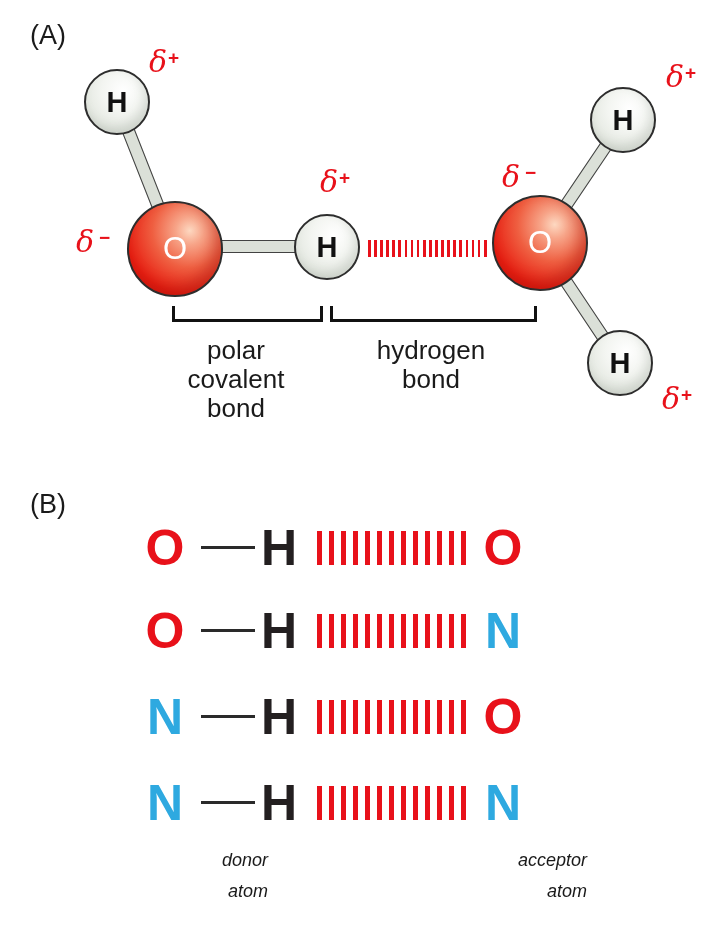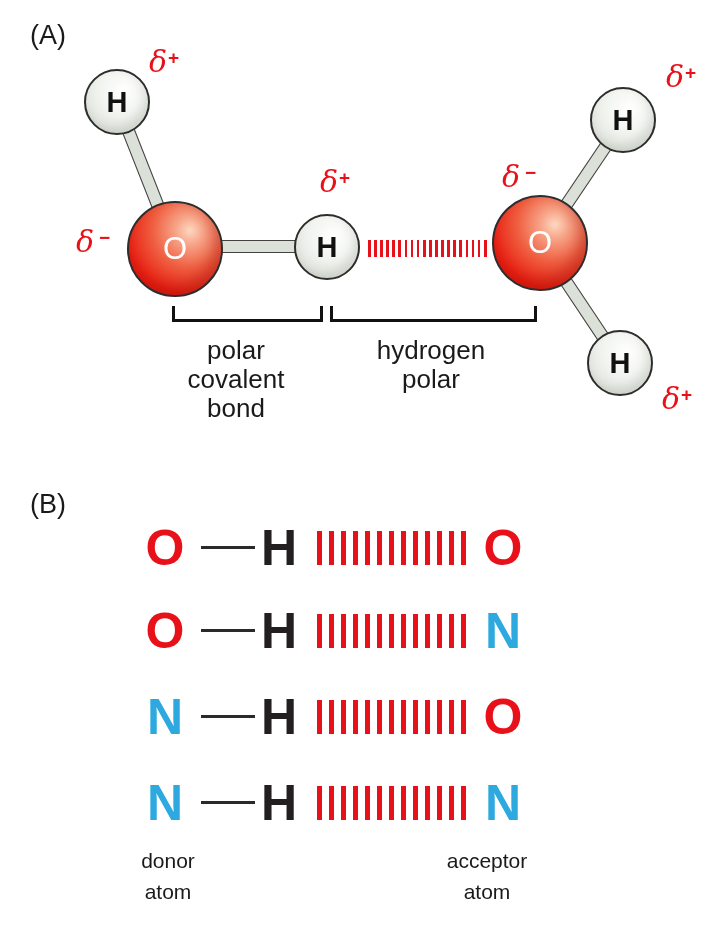--- a/index.html
+++ b/index.html
@@ -55,22 +55,22 @@
   .bletter{
     position:absolute;width:80px;text-align:center;font-size:50px;font-weight:bold;
     line-height:54px;letter-spacing:0;
   }
   .bdash{position:absolute;left:201px;top:25px;width:54px;height:3px;background:#2a2a2a;}
   .bhatch{
     position:absolute;left:317px;top:10px;width:150px;height:34px;
     background:repeating-linear-gradient(90deg, var(--red) 0px, var(--red) 5px, transparent 5px, transparent 12px);
   }
   .bcaption{
-    position:absolute;font-size:21px;line-height:31px;text-align:center;
-    white-space:pre-line;color:#1a1a1a;width:200px;top:845px;
+    position:absolute;font-size:18px;line-height:31px;text-align:right;
+    white-space:pre-line;color:#1a1a1a;width:200px;top:845px;font-style:italic;
   }
 </style>
 </head>
 <body>
 
 <div class="canvas">
 
   <section>
     <div class="panel-label" style="left:30px;top:20px">(A)</div>
 
@@ -119,21 +119,21 @@
     <span class="delta plus" style="left: 662px; top: 384px; color: rgb(232, 17, 26);">
       <span>δ</span><sup>+</sup>
     </span>
 
     <div class="bracket polar"></div>
     <div class="bracket hbond"></div>
     <div class="caption" style="left:136px;top:336px">polar
 covalent
 bond</div>
     <div class="caption" style="left:331px;top:336px">hydrogen
-polar</div>
+bond</div>
   </section>
 
   <section>
     <div class="panel-label" style="left:30px;top:489px">(B)</div>
 
     <div class="brow" style="top:521px">
       <span class="bletter" style="left: 125px; color: rgb(232, 17, 26);">O</span>
       <span class="bdash"></span>
       <span class="bletter" style="left: 239px; color: rgb(35, 31, 32);">H</span>
       <span class="bhatch"></span>

